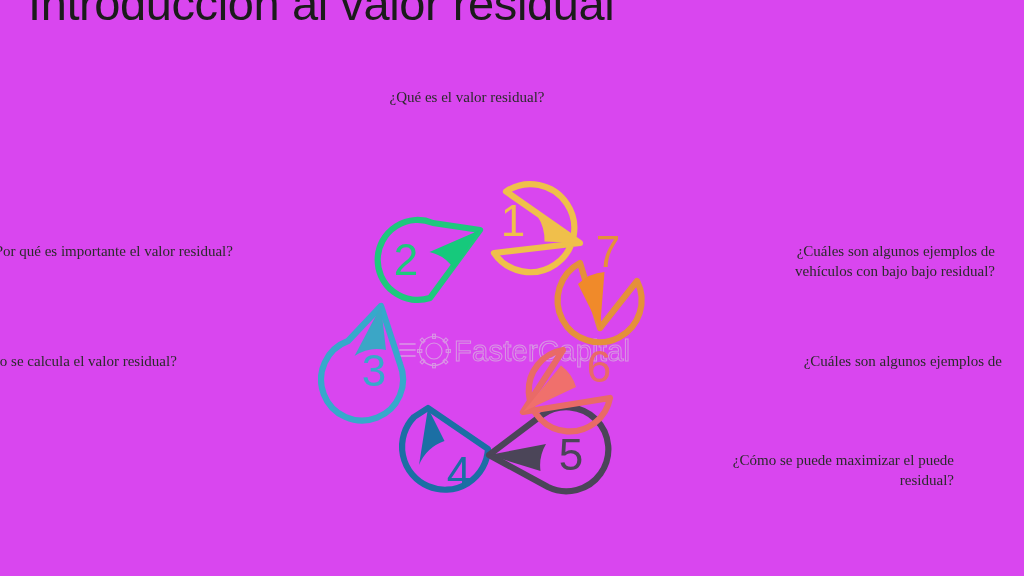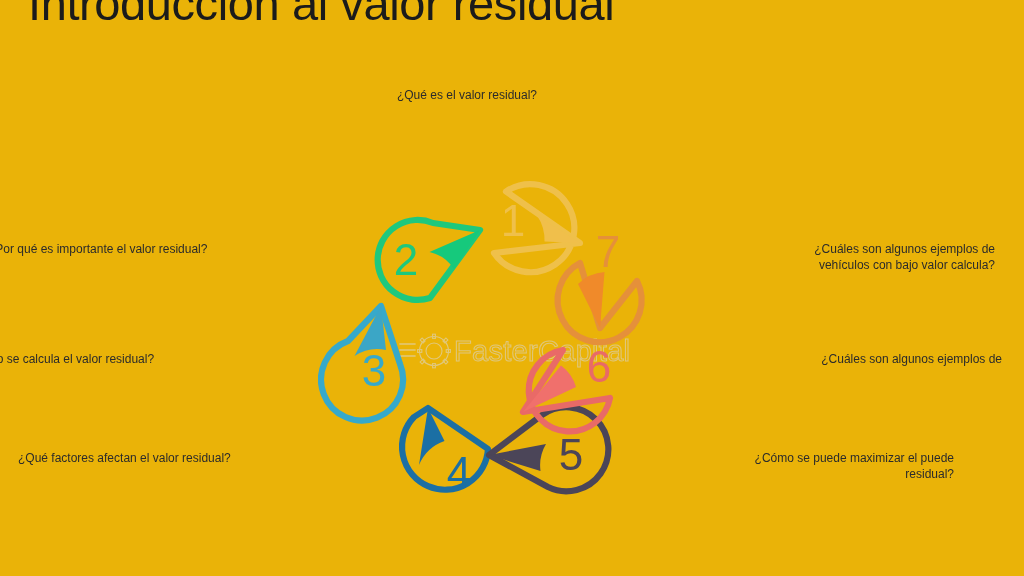--- a/index.html
+++ b/index.html
@@ -13,45 +13,45 @@
     width: 1024px;
     height: 576px;
     overflow: hidden;
     position: relative;
     color: #231f20;
   }
   #stage {
     position: relative;
     width: 1024px;
     height: 576px;
-    background: #eab308;
+    background: #d946ef;
     overflow: hidden;
   }
 
   
   .slide-title {
     position: absolute;
     left: 28px;
     top: -22px;
     font-size: 47px;
     font-weight: 400;
     letter-spacing: -0.4px;
     line-height: 1.12;
     color: #1b1b1b;
     white-space: nowrap;
     font-family: "Liberation Sans", sans-serif;
   }
 
   
   .callout {
     position: absolute;
-    font-size: 12px;
+    font-size: 15px;
     line-height: 1.3;
     color: #2b2b2b;
-    font-family: Liberation Sans, sans-serif;
+    font-family: Liberation Serif, serif;
     font-weight: 400;
   }
   .callout.right { text-align: right; }
   .callout.left  { text-align: left; }
   .callout.center{ text-align: center; }
 
   .lb-top    { left: 317px; top: 88px;  width: 300px; }
   .lb-2      { left: -12px; top: 242px; width: 410px; white-space: nowrap; }
   .lb-3      { left: -36px; top: 352px; width: 330px; white-space: nowrap; }
   .lb-4      { left: 18px;  top: 451px; width: 380px; white-space: nowrap; }
@@ -103,25 +103,24 @@
 <div id="stage">
 
   <div class="slide-title">Introducción al valor residual</div>
 
   <div class="callout center lb-top">¿Qué es el valor residual?</div>
 
   <div class="callout left lb-2">¿Por qué es importante el valor residual?</div>
 
   <div class="callout left lb-3">¿Cómo se calcula el valor residual?</div>
 
-  <div class="callout left lb-4">¿Qué factores afectan el valor residual?</div>
 
   <div class="callout right lb-7">
     <div>¿Cuáles son algunos ejemplos de</div>
-    <div>vehículos con bajo valor calcula?</div>
+    <div>vehículos con bajo bajo residual?</div>
   </div>
 
   <div class="callout right lb-6">
     <div>¿Cuáles son algunos ejemplos de</div>
   </div>
 
   <div class="callout right lb-5">
     <div>¿Cómo se puede maximizar el puede</div>
     <div>residual?</div>
   </div>

